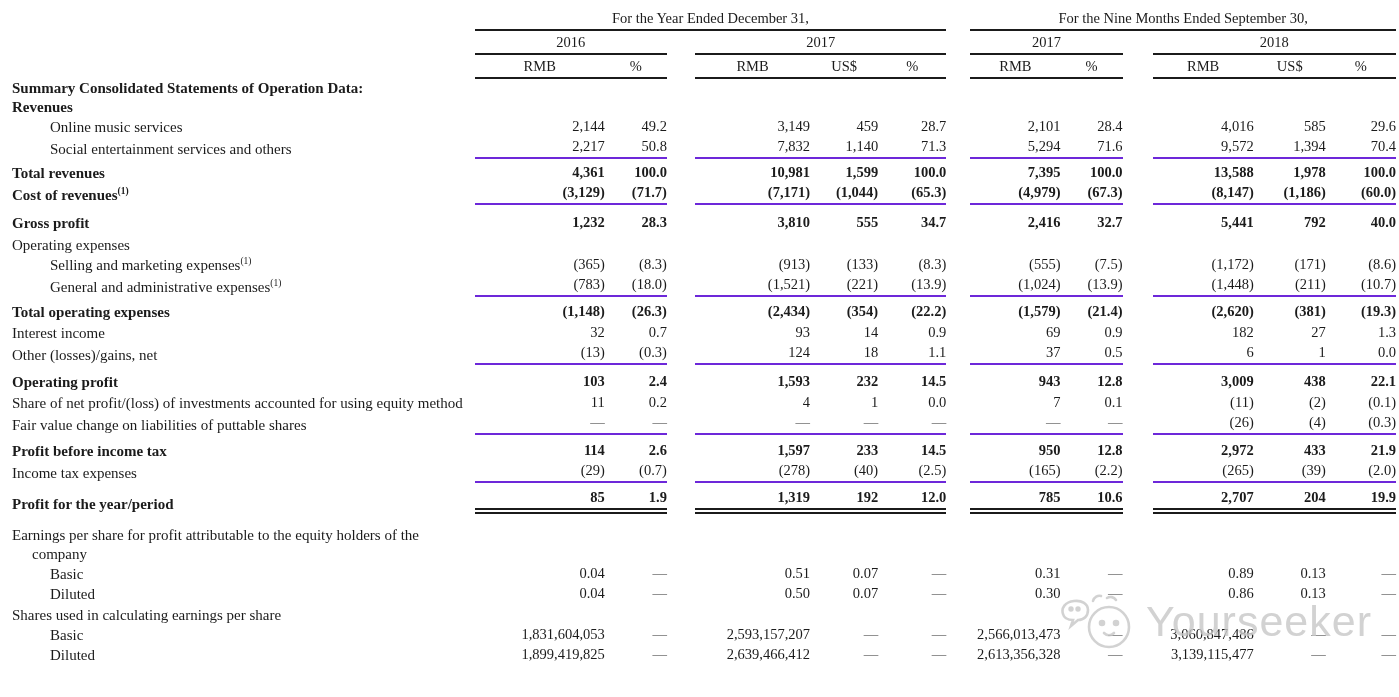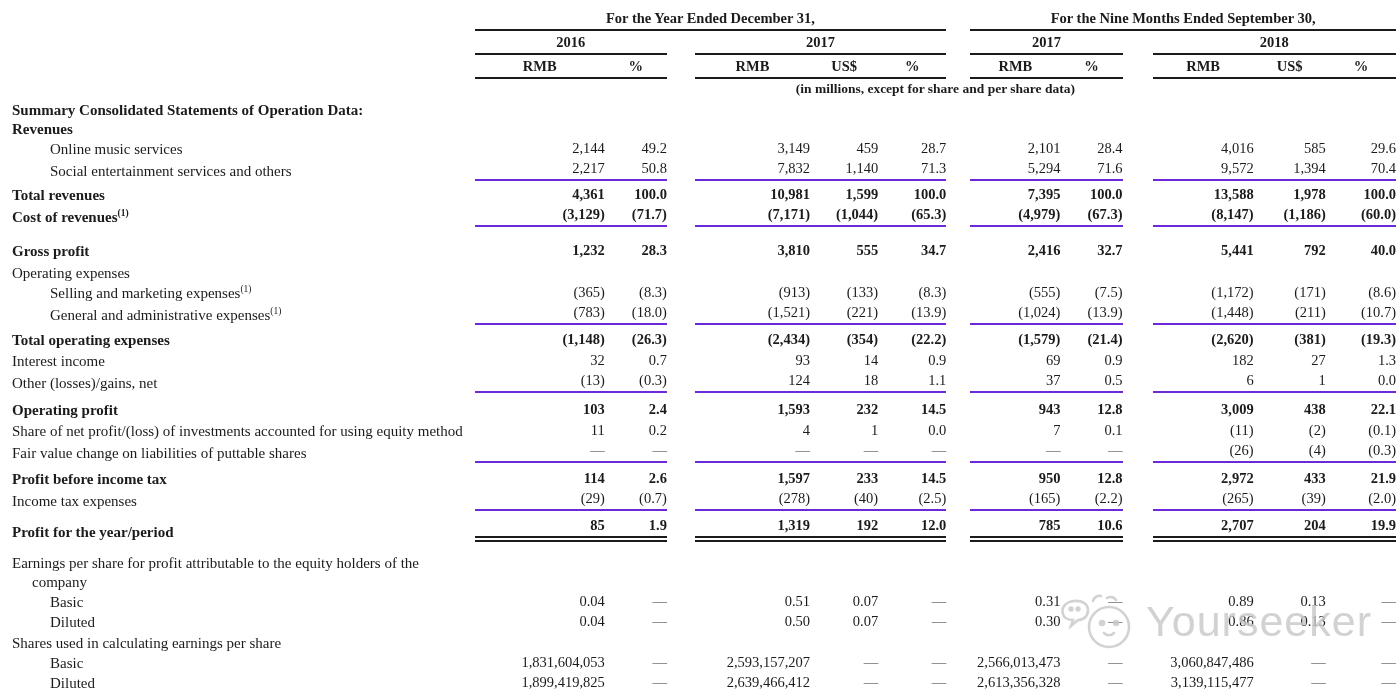--- a/index.html
+++ b/index.html
@@ -14,21 +14,21 @@
     overflow: hidden;
   }
   table.fin {
     border-collapse: collapse;
     table-layout: fixed;
     width: 1392px;
     margin: 8px 0 0 4px;
   }
   th, td { padding: 0; vertical-align: bottom; }
   thead th {
-    font-weight: bold;
+    font-weight: normal;
     font-size: 14.5px;
     line-height: 20px;
     text-align: center;
     white-space: nowrap;
   }
   .grp-rule { border-bottom: 2px solid #1b1b1b; padding-bottom: 1px; }
   .yr-rule  { border-bottom: 2px solid #1b1b1b; padding-bottom: 1px; margin-top: 1px; }
   .u-rule   { border-bottom: 2px solid #1b1b1b; padding-bottom: 1px; margin-top: 1px; }
   .note-row th { font-size: 13.5px; line-height: 19px; padding-bottom: 3px; }
   tbody td { font-size: 14.5px; line-height: 19px; }
@@ -141,24 +141,20 @@
         <th>
             <div class="u-rule">RMB</div>
           </th>
         <th>
             <div class="u-rule">US$</div>
           </th>
         <th>
             <div class="u-rule">%</div>
           </th>
       </tr>
-      <tr class="note-row">
-        <th></th>
-        <th colspan="13"><span>(in millions, except for share and per share data)</span></th>
-      </tr>
     </thead>
     <tbody>
         <tr class="bold">
           <td class="lbl ind0"><span>Summary Consolidated Statements of Operation Data:</span></td>
           <td class="num">
             <div class="cw"></div>
           </td>
           <td class="num">
             <div class="cw"></div>
           </td>
@@ -378,21 +374,21 @@
           <td class="num" style="padding-top: 7px;">
             <div class="cw">28.3</div>
           </td>
           <td></td>
           <td class="num" style="padding-top: 7px;">
             <div class="cw">3,810</div>
           </td>
           <td class="num" style="padding-top: 7px;">
             <div class="cw">555</div>
           </td>
-          <td class="num" style="padding-top: 14px;">
+          <td class="num" style="padding-top: 8px;">
             <div class="cw">34.7</div>
           </td>
           <td></td>
           <td class="num" style="padding-top: 7px;">
             <div class="cw">2,416</div>
           </td>
           <td class="num" style="padding-top: 7px;">
             <div class="cw">32.7</div>
           </td>
           <td></td>

